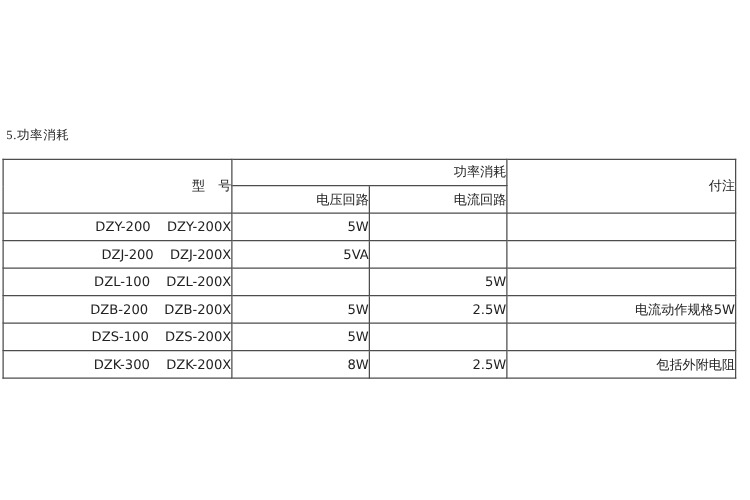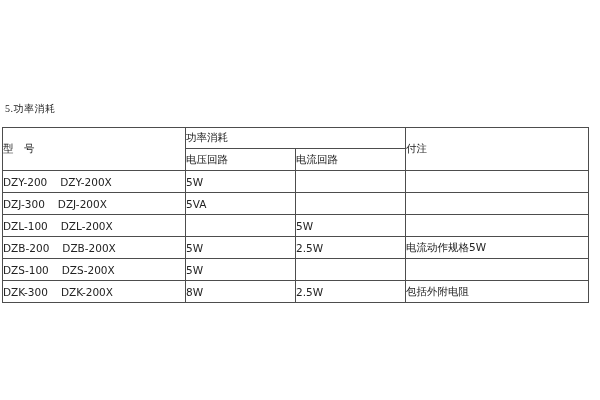--- a/index.html
+++ b/index.html
@@ -30,21 +30,21 @@
     width:586px;
     border-collapse:collapse;
     table-layout:fixed;
     background:var(--bg);
   }
   table.spec th,
   table.spec td{
     border:1px solid var(--border);
     font-weight:normal;
     font-size:10.5px;
-    text-align:left;
+    text-align:right;
     vertical-align:middle;
     padding:0;
     white-space:nowrap;
     overflow:hidden;
     color:var(--text);
   }
   thead tr.h1{height:21px;}
   thead tr.h2{height:22px;}
   tbody tr{height:22px;margin-left:28px;}
   td .model-a{margin-right:13px;}
@@ -74,21 +74,21 @@
       </tr>
     </thead>
     <tbody>
         <tr>
           <td><span class="model-a">DZY-200</span><span class="model-b">DZY-200X</span></td>
           <td>5W</td>
           <td></td>
           <td></td>
         </tr>
         <tr>
-          <td><span class="model-a">DZJ-300</span><span class="model-b">DZJ-200X</span></td>
+          <td><span class="model-a">DZJ-200</span><span class="model-b">DZJ-200X</span></td>
           <td>5VA</td>
           <td></td>
           <td></td>
         </tr>
         <tr>
           <td><span class="model-a">DZL-100</span><span class="model-b">DZL-200X</span></td>
           <td></td>
           <td>5W</td>
           <td></td>
         </tr>

